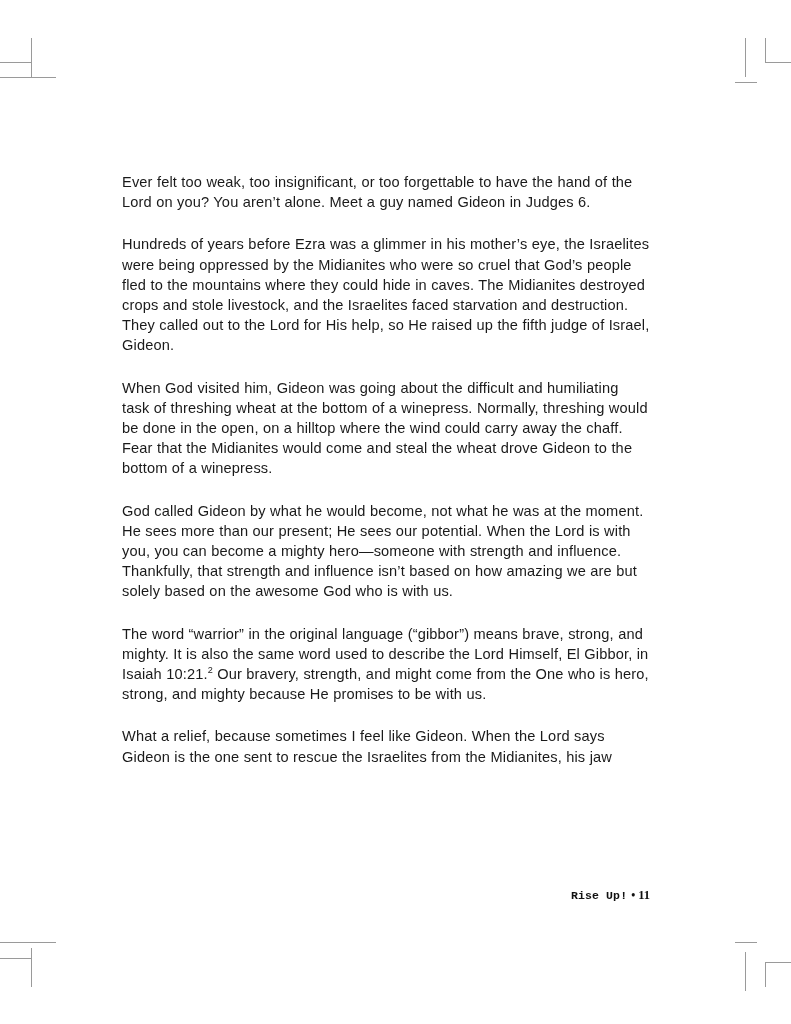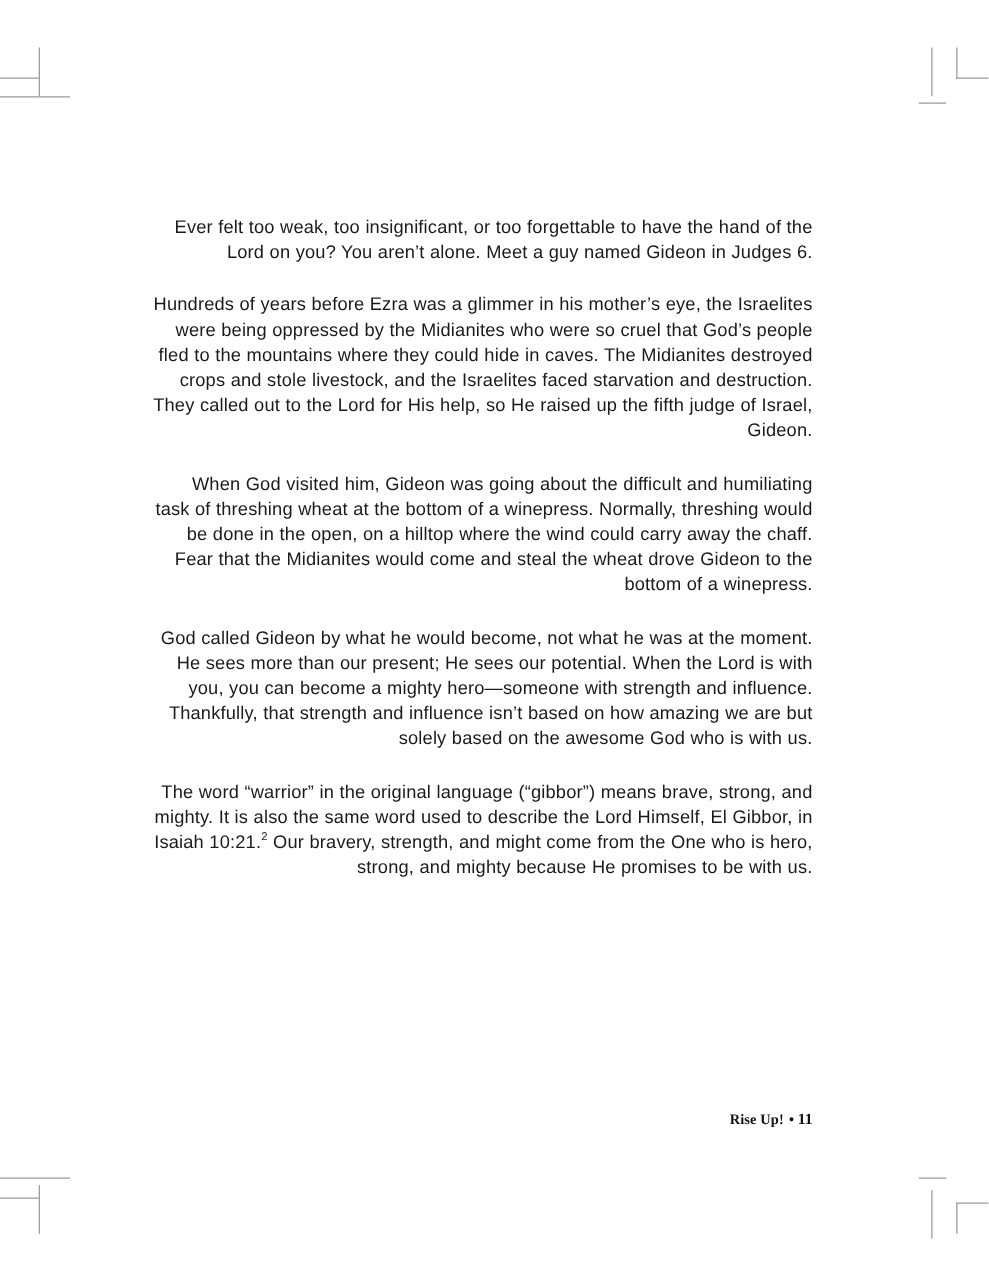--- a/index.html
+++ b/index.html
@@ -49,21 +49,21 @@
     left: 122px;
     top: 172px;
     width: 528px;
   }
   .para {
     margin: 0 0 22px 0;
     font-size: 14.6px;
     line-height: 20.2px;
     color: #1a1a1a;
     letter-spacing: 0.01em;
-    text-align: right;
+    text-align: left;
     word-spacing: 0.01em;
   }
   .para:last-child { margin-bottom: 0; }
   .fn {
     font-size: 0.62em;
     vertical-align: super;
     line-height: 0;
   }
 
   
@@ -73,20 +73,21 @@
     top: 888px;
     width: 528px;
     text-align: right;
     font-family: "Liberation Serif", serif;
     font-size: 11.5px;
     color: #111111;
   }
   .footer .title {
     font-weight: bold;
     letter-spacing: 0.01em;
+    font-family: Liberation Mono, monospace;
   }
   .footer .sep {
     font-weight: bold;
     padding: 0 3px 0 4px;
   }
   .footer .pageno {
     font-weight: bold;
     font-size: 12.5px;
   }
 </style>
@@ -114,19 +115,20 @@
   <div class="crop v cm-br-v2"></div>
 
   <div class="content">
     <p class="para">Ever felt too weak, too insignificant, or too forgettable to have the hand of the Lord on you? You aren’t alone. Meet a guy named Gideon in Judges 6.</p>
     <p class="para">Hundreds of years before Ezra was a glimmer in his mother’s eye, the Israelites were being oppressed by the Midianites who were so cruel that God’s people fled to the mountains where they could hide in caves. The Midianites destroyed crops and stole livestock, and the Israelites faced starvation and destruction. They called out to the Lord for His help, so He raised up the fifth judge of Israel, Gideon.</p>
     <p class="para">When God visited him, Gideon was going about the difficult and humiliating task of threshing wheat at the bottom of a winepress. Normally, threshing would be done in the open, on a hilltop where the wind could carry away the chaff. Fear that the Midianites would come and steal the wheat drove Gideon to the bottom of a winepress.</p>
     <p class="para">God called Gideon by what he would become, not what he was at the moment. He sees more than our present; He sees our potential. When the Lord is with you, you can become a mighty hero—someone with strength and influence. Thankfully, that strength and influence isn’t based on how amazing we are but solely based on the awesome God who is with us.</p>
 
     <p class="para"><span>The word “warrior” in the original language (“gibbor”) means brave, strong, and mighty. It is also the same word used to describe the Lord Himself, El Gibbor, in Isaiah 10:21.</span><span class="fn">2</span><span> Our bravery, strength, and might come from the One who is hero, strong, and mighty because He promises to be with us.</span></p>
 
+    <p class="para">What a relief, because sometimes I feel like Gideon. When the Lord says Gideon is the one sent to rescue the Israelites from the Midianites, his jaw</p>
   </div>
 
   <div class="footer">
     <span class="title">Rise Up!</span><span class="sep">•</span><span class="pageno">11</span>
   </div>
 
 </div>
 
 </body></html>

